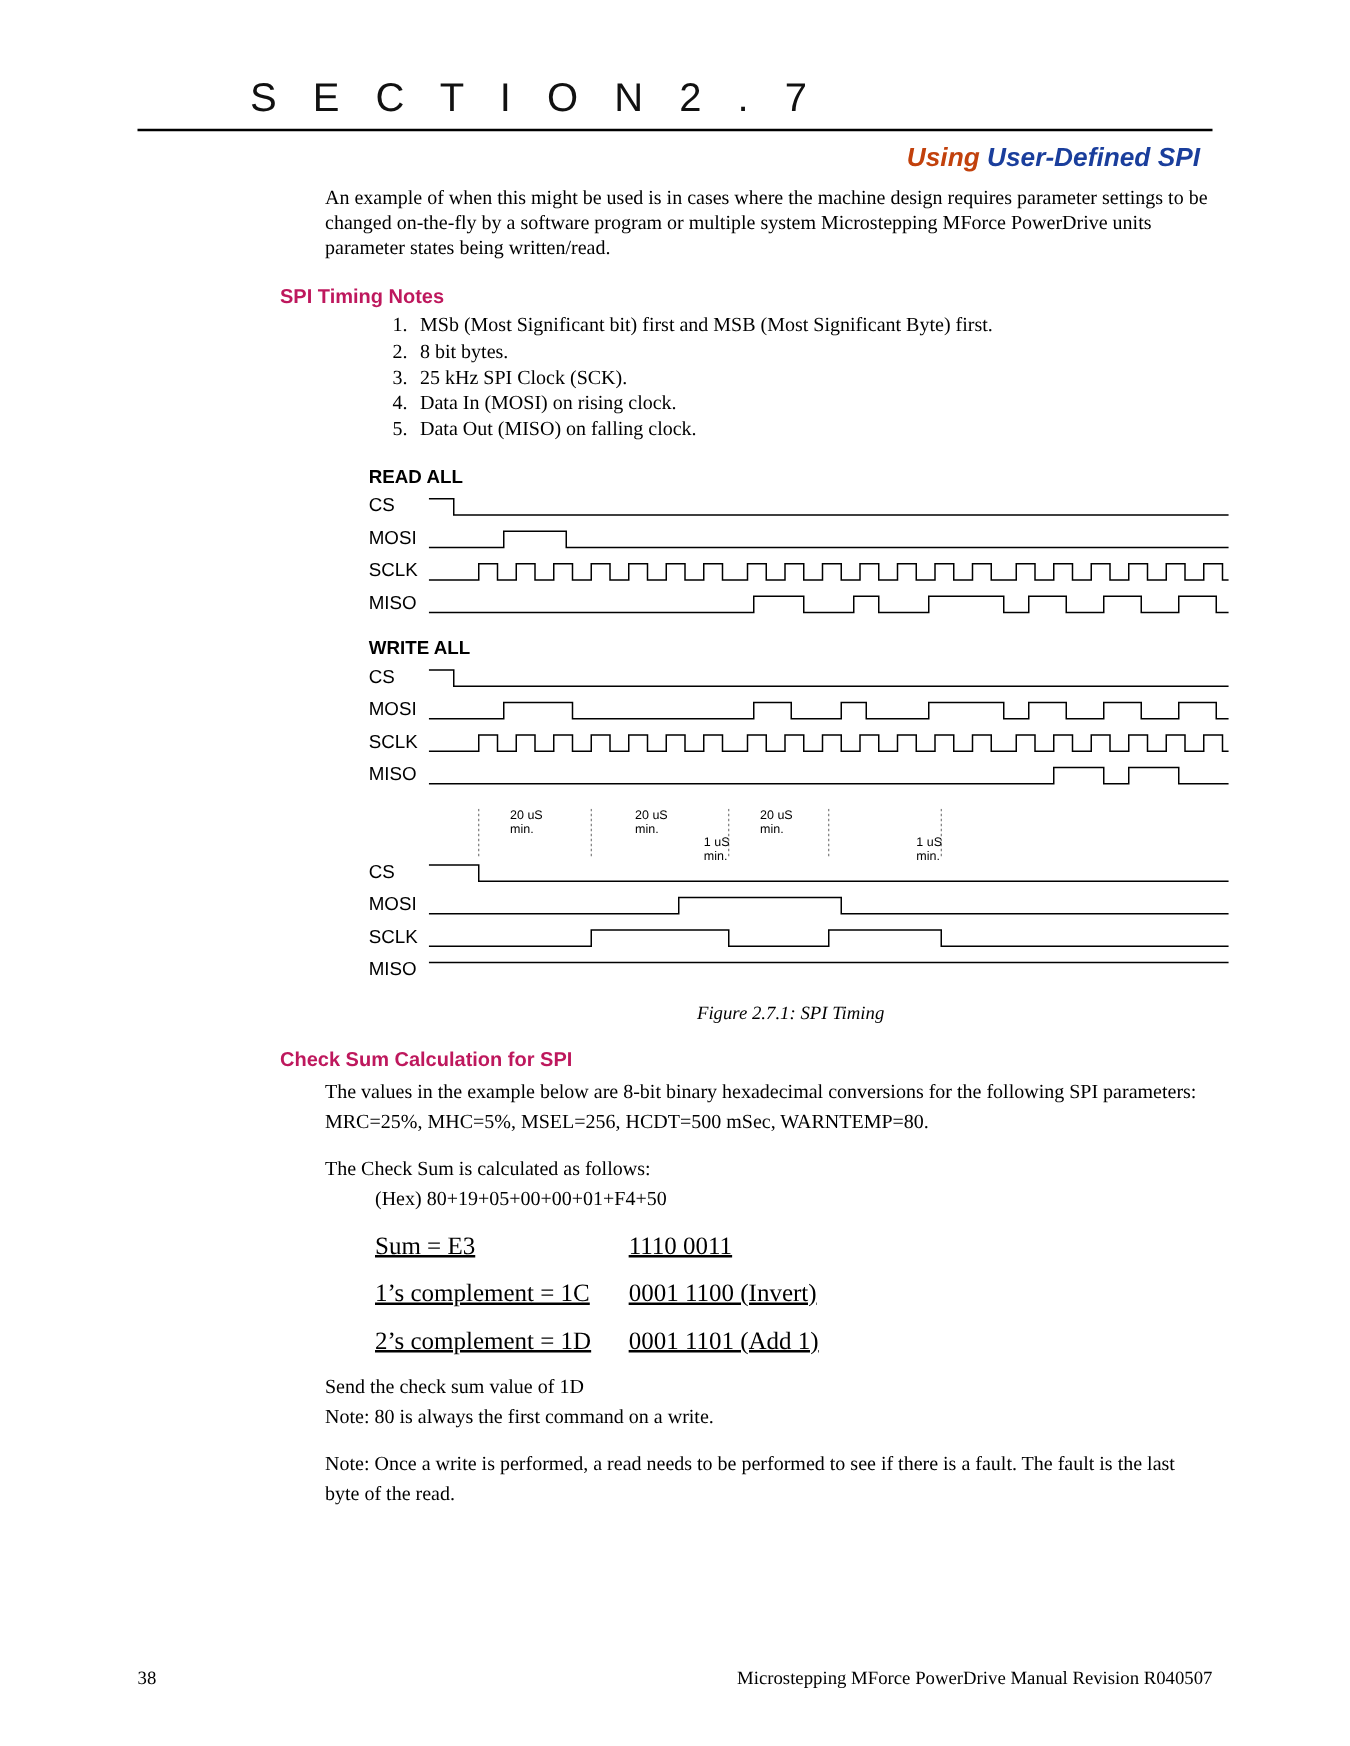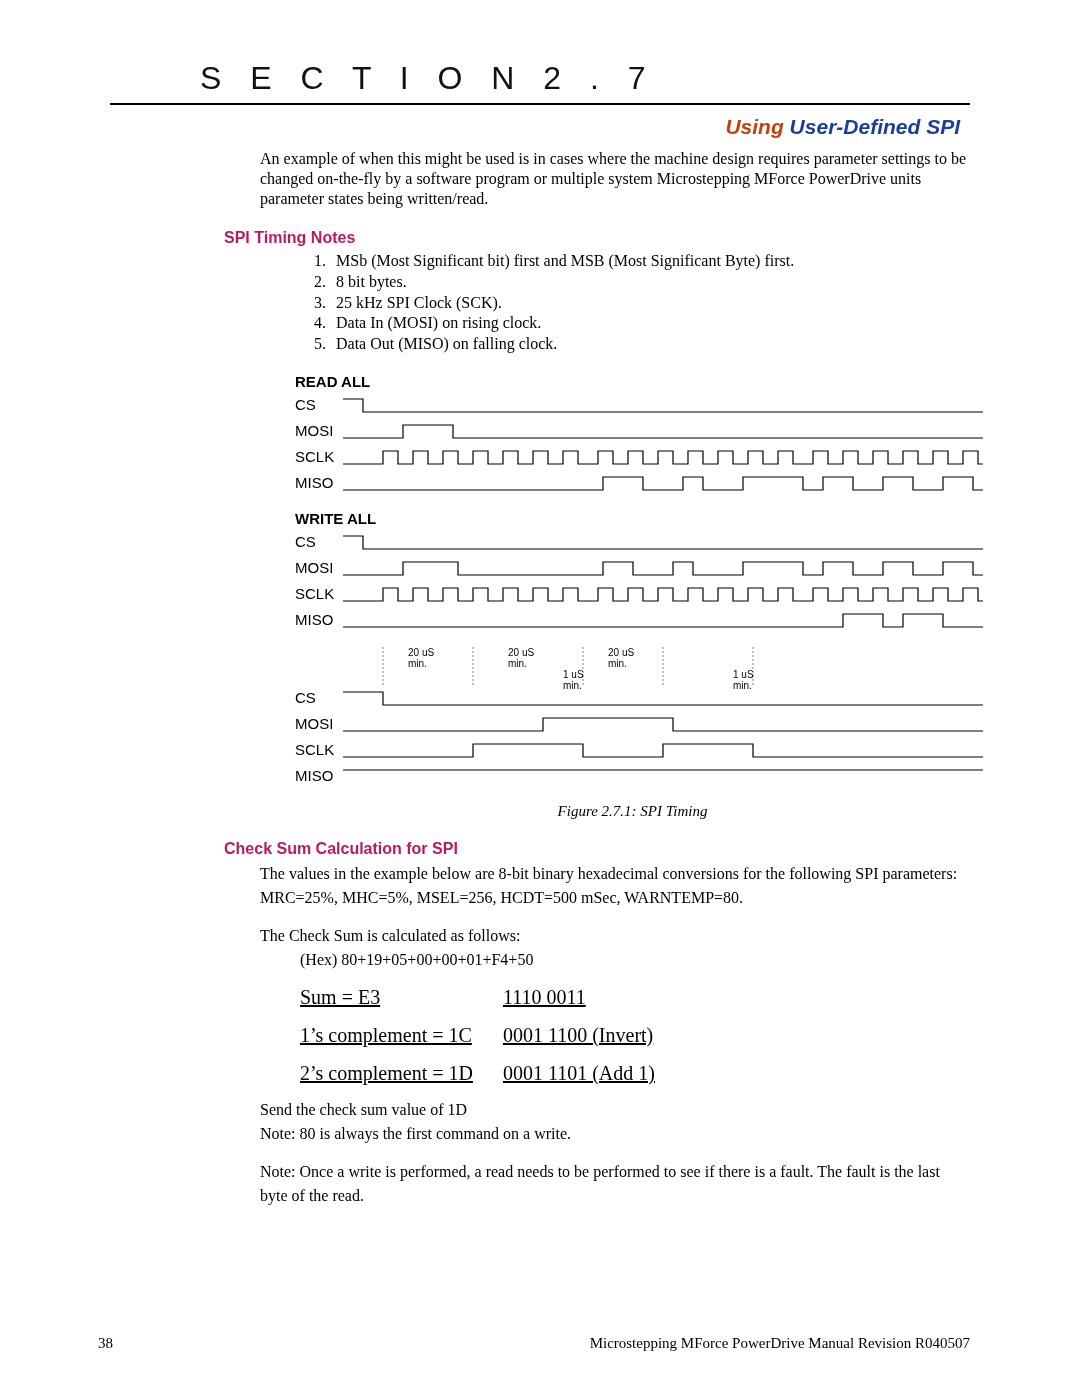--- a/index.html
+++ b/index.html
@@ -89,21 +89,21 @@
   }
   .cs-table td {
     padding: 4px 30px 4px 0;
     font-size: 20px;
     vertical-align: top;
     text-decoration: underline;
   }
   .footer {
     position: absolute;
     bottom: 45px;
-    left: 98px;
+    left: 110px;
     right: 110px;
     font-size: 15px;
     display: flex;
     justify-content: space-between;
   }
 
   .timing-set {
     display: grid;
     grid-template-columns: 48px 1fr;
     row-gap: 4px;

